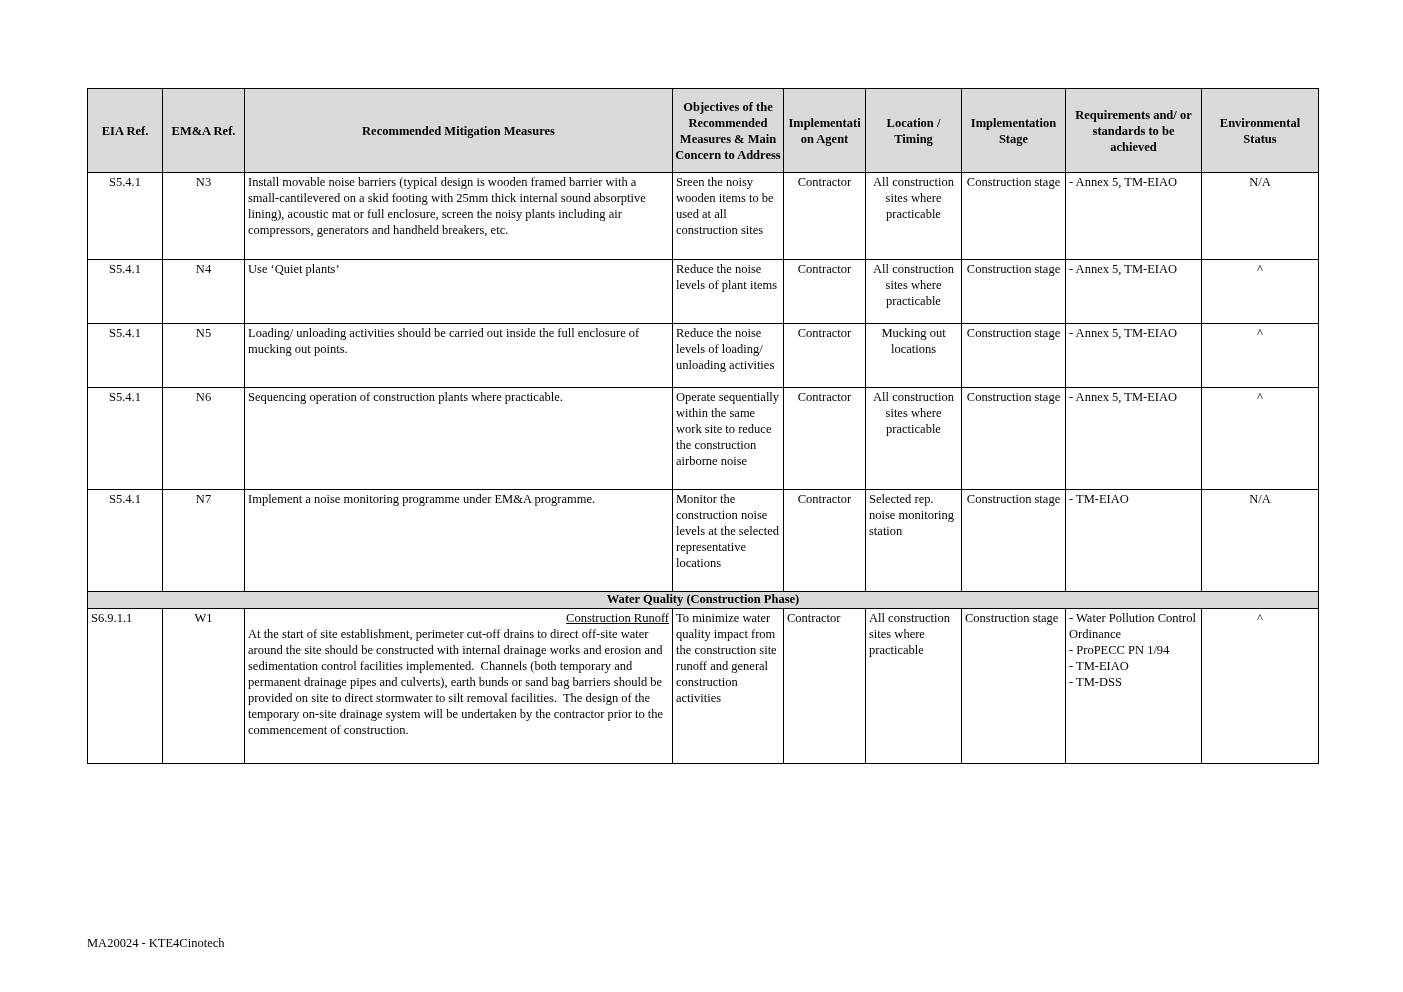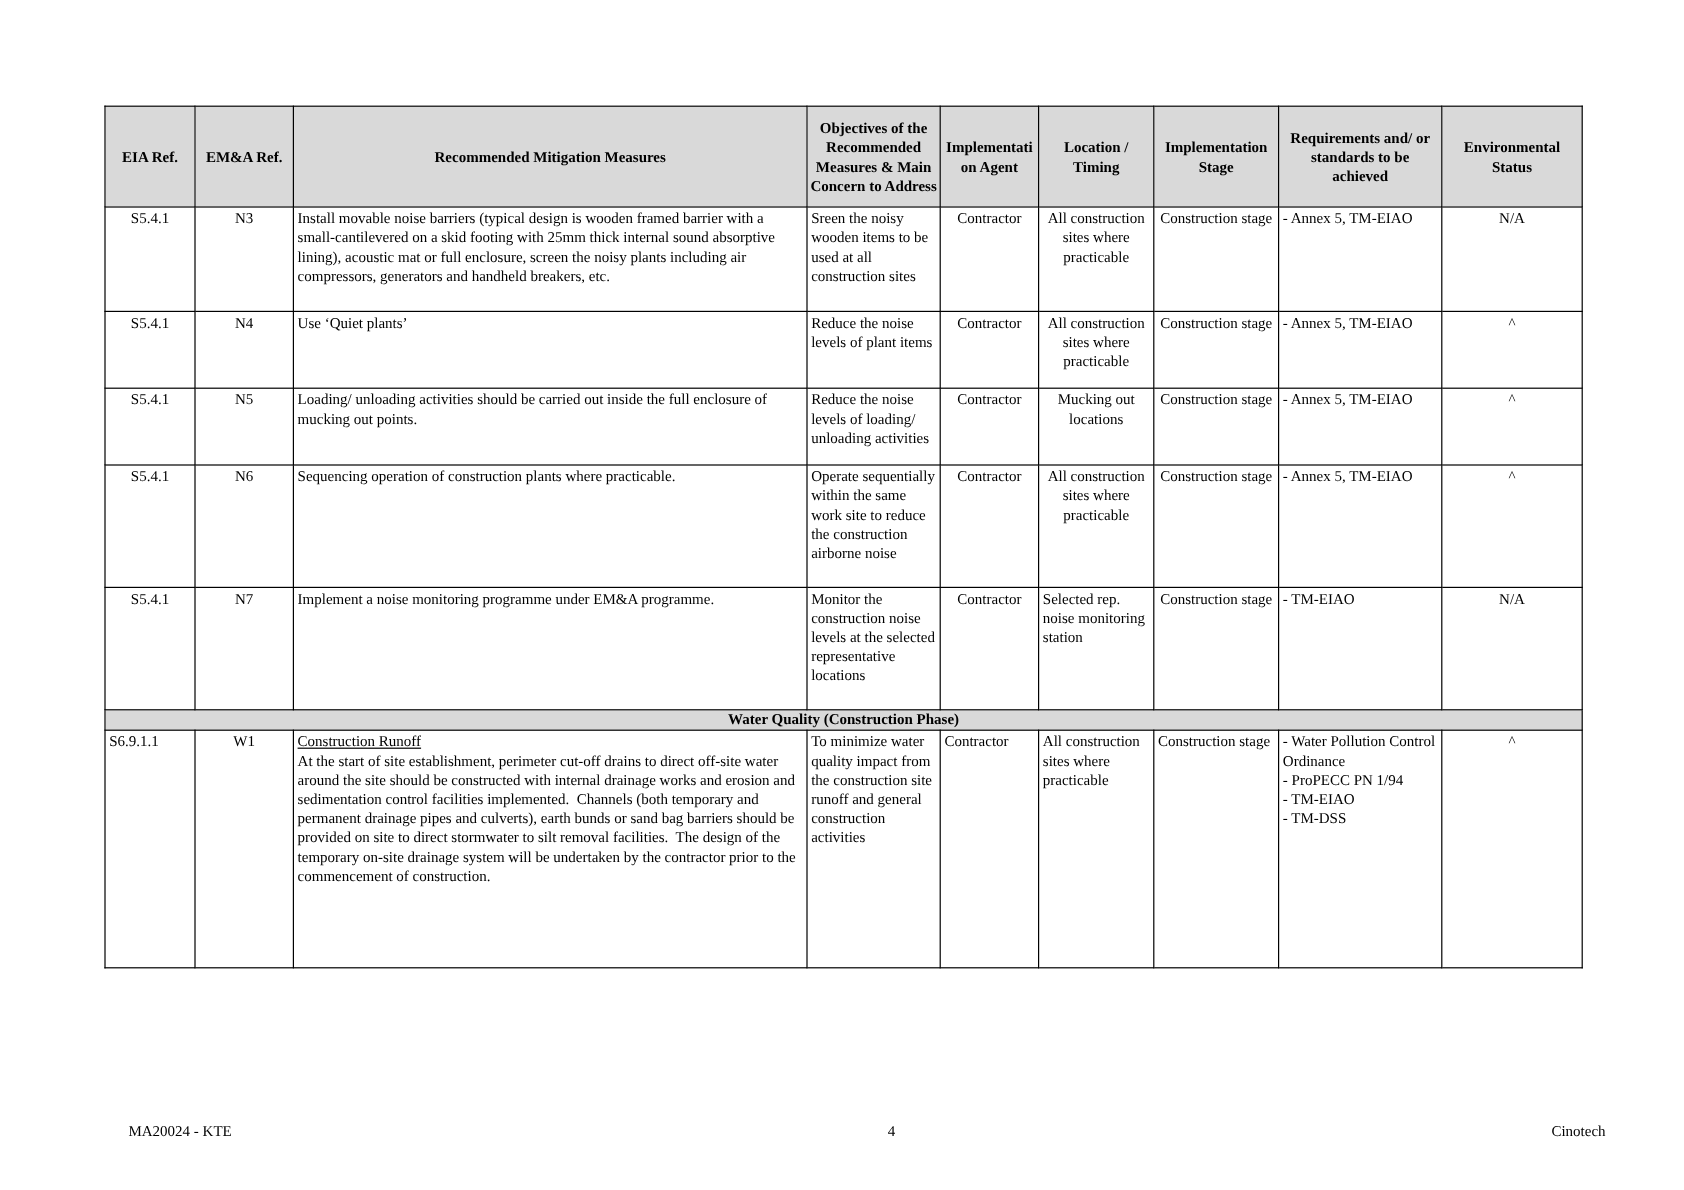--- a/index.html
+++ b/index.html
@@ -55,43 +55,43 @@
     text-align: center;
     vertical-align: middle;
     padding: 1px 2px;
   }
   tbody tr:nth-child(1) { height: 87px; }
   tbody tr:nth-child(2) { height: 64px; }
   tbody tr:nth-child(3) { height: 64px; }
   tbody tr:nth-child(4) { height: 102px; }
   tbody tr:nth-child(5) { height: 102px; }
   tbody tr:nth-child(6) { height: 17px; }
-  tbody tr:nth-child(7) { height: 198px; }
+  tbody tr:nth-child(7) { height: 155px; }
   td.al-c { text-align: center; }
   td.al-l { text-align: left; margin-top: 44px; }
   td.section-cell {
     background: var(--header-bg, #d9d9d9);
     font-weight: bold;
     text-align: center;
     padding: 0 3px;
     line-height: 15px;
   }
   .cell-heading {
     display: block;
     text-decoration: underline;
+    text-align: right;
   }
   .doc-footer {
     position: absolute;
     left: 87px;
     top: 936px;
     width: 1231px;
     display: flex;
-    justify-content: space-between;
+    justify-content: flex-start;
     font-size: 12.5px;
-    margin-left: 20px;
   }
 </style>
 </head>
 <body>
 
 <div class="page">
 
 
   <table class="emis-table">
     <colgroup>

